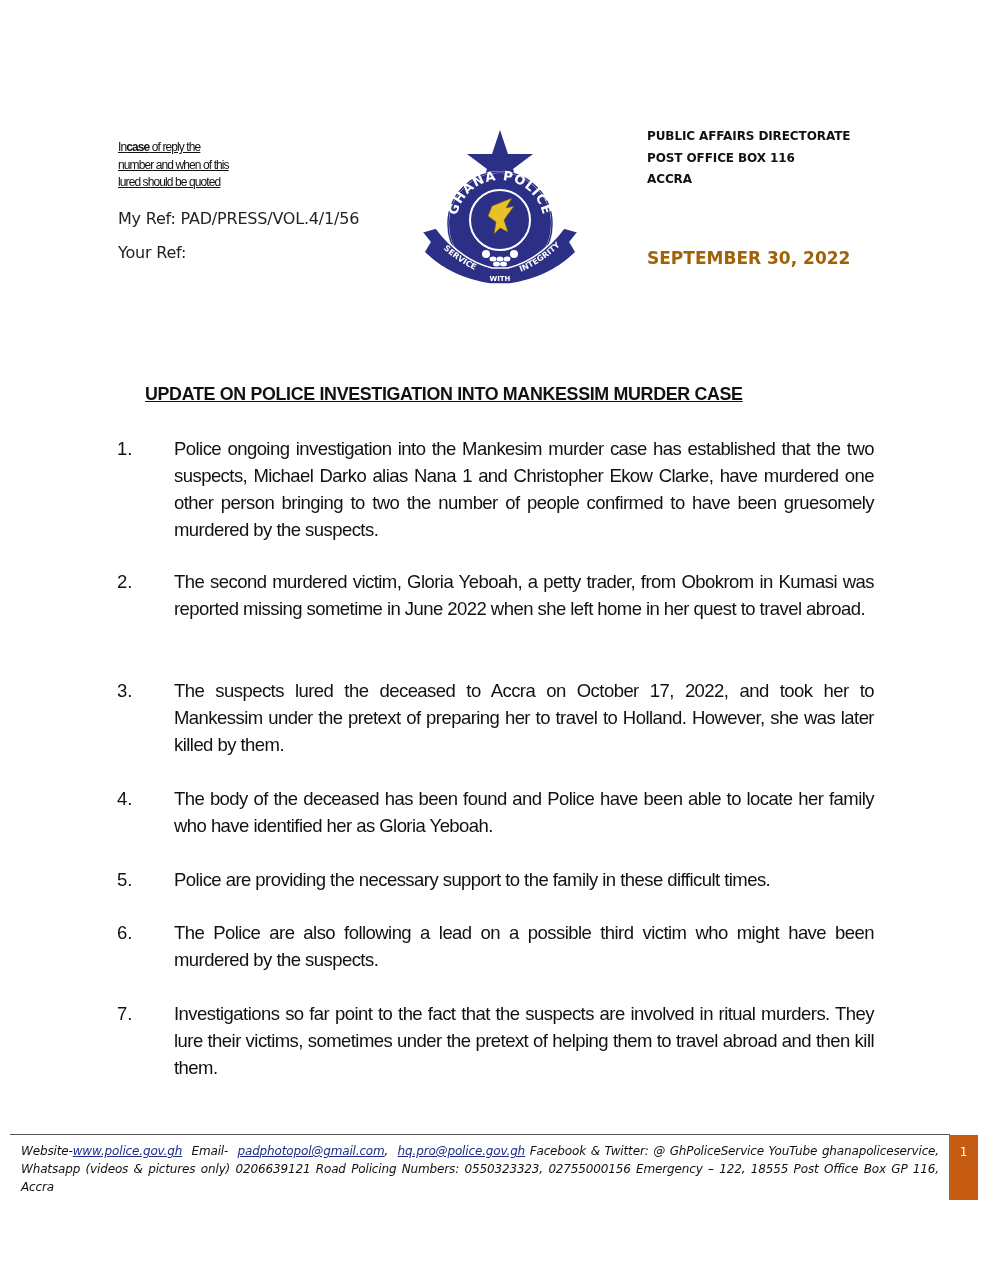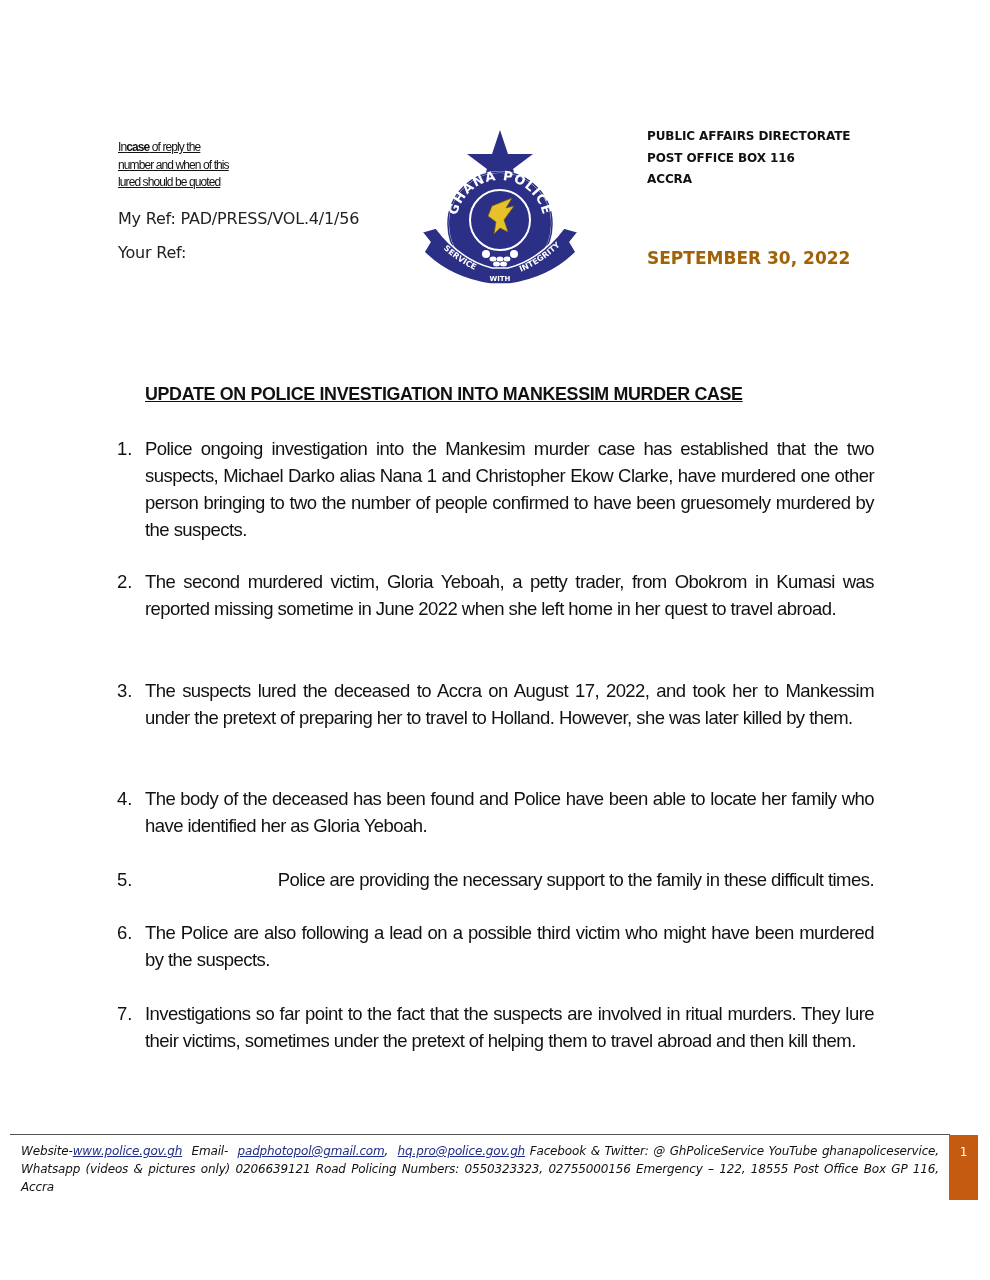--- a/index.html
+++ b/index.html
@@ -17,22 +17,22 @@
     .address { position: absolute; left: 647px; top: 126px; font-family: "DejaVu Sans", sans-serif; font-weight: bold; font-size: 12px; line-height: 21.5px; color: #111; letter-spacing: -0.1px; }
     .date { position: absolute; left: 647px; top: 231px; font-family: "DejaVu Sans", sans-serif; font-weight: bold; font-size: 17px; color: #a16207; margin-top: 17px; }
 
     .press-box { position: absolute; left: 118px; top: 315px; width: 177px; height: 46px; background: #ececec; box-shadow: 3px 3px 0 #cfcfcf; }
     .press-inner { position: absolute; left: 4px; top: 4px; right: 4px; bottom: 4px; background: #000; color: #fff; font-family: "Liberation Sans", sans-serif; font-weight: bold; font-size: 18.5px; display: flex; align-items: center; justify-content: center; letter-spacing: 0.2px; }
 
     .headline { position: absolute; left: 145px; top: 383px; width: 705px; font-family: "Liberation Sans", sans-serif; font-weight: bold; font-size: 18.5px; text-decoration: underline; color: #111; letter-spacing: -0.35px; white-space: nowrap; transform: scaleX(0.965); transform-origin: left top; }
 
     .para { position: absolute; left: 117px; width: 757px; font-family: "Liberation Sans", sans-serif; font-size: 18.5px; line-height: 27px; color: #111; }
     .para .num { position: absolute; left: 0; top: 0; }
-    .para .text { margin-left: 28px; text-align: justify; letter-spacing: -0.55px; word-spacing: 0px; }
-    .para .text.last-left { text-align: right; }
+    .para .text { margin-left: 57px; text-align: justify; letter-spacing: -0.55px; word-spacing: 0px; }
+    .para .text.last-left { text-align: left; }
 
     .footer-rule { position: absolute; left: 10px; top: 1134px; width: 940px; height: 1px; background: #555; }
     .footer-text { position: absolute; left: 21px; top: 1142px; width: 918px; font-family: "DejaVu Sans", sans-serif; font-style: italic; font-size: 12px; line-height: 18px; color: #111; text-align: justify; letter-spacing: -0.15px; }
     .footer-text a { color: #1f2d8a; text-decoration: underline; }
     .page-num { position: absolute; left: 949px; top: 1135px; width: 29px; height: 65px; background: #c55a11; color: #fff; font-family: "DejaVu Sans", sans-serif; font-size: 12px; text-align: center; padding-top: 10px; box-sizing: border-box; }
   </style>
 </head>
 <body>
 
 <div class="page">
@@ -89,21 +89,21 @@
   <div class="para" style="top:435px">
     <span class="num">1.</span>
     <div class="text">Police ongoing investigation into the Mankesim murder case has established that the two suspects, Michael Darko alias Nana 1 and Christopher Ekow Clarke,  have murdered one other person bringing to two the number of people confirmed to have been gruesomely murdered by the suspects.</div>
   </div>
   <div class="para" style="top:568px">
     <span class="num">2.</span>
     <div class="text">The second murdered victim, Gloria Yeboah, a petty trader, from Obokrom in Kumasi was reported missing sometime in June 2022 when she left home in her quest to travel abroad.</div>
   </div>
   <div class="para" style="top:677px">
     <span class="num">3.</span>
-    <div class="text"> The suspects lured the deceased to Accra on August 17, 2022,  and took her to Mankessim under the pretext of preparing her to travel to Holland. However, she was later killed by them.</div>
+    <div class="text"> The suspects lured the deceased to Accra on October 17, 2022,  and took her to Mankessim under the pretext of preparing her to travel to Holland. However, she was later killed by them.</div>
   </div>
   <div class="para" style="top:785px">
     <span class="num">4.</span>
     <div class="text">The body of the deceased has been found and Police have been able to locate her family who have identified her as Gloria Yeboah.</div>
   </div>
   <div class="para" style="top:866px">
     <span class="num">5.</span>
     <div class="text last-left">Police are providing the necessary support to the family in these difficult times.</div>
   </div>
   <div class="para" style="top:919px">

